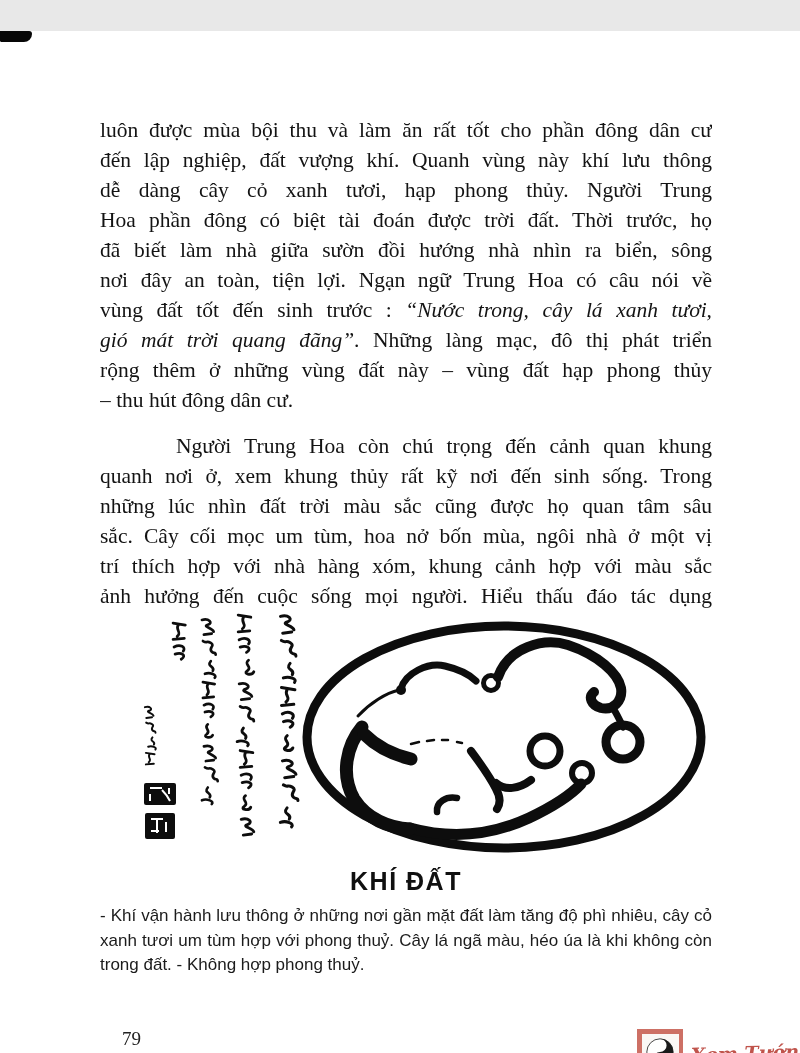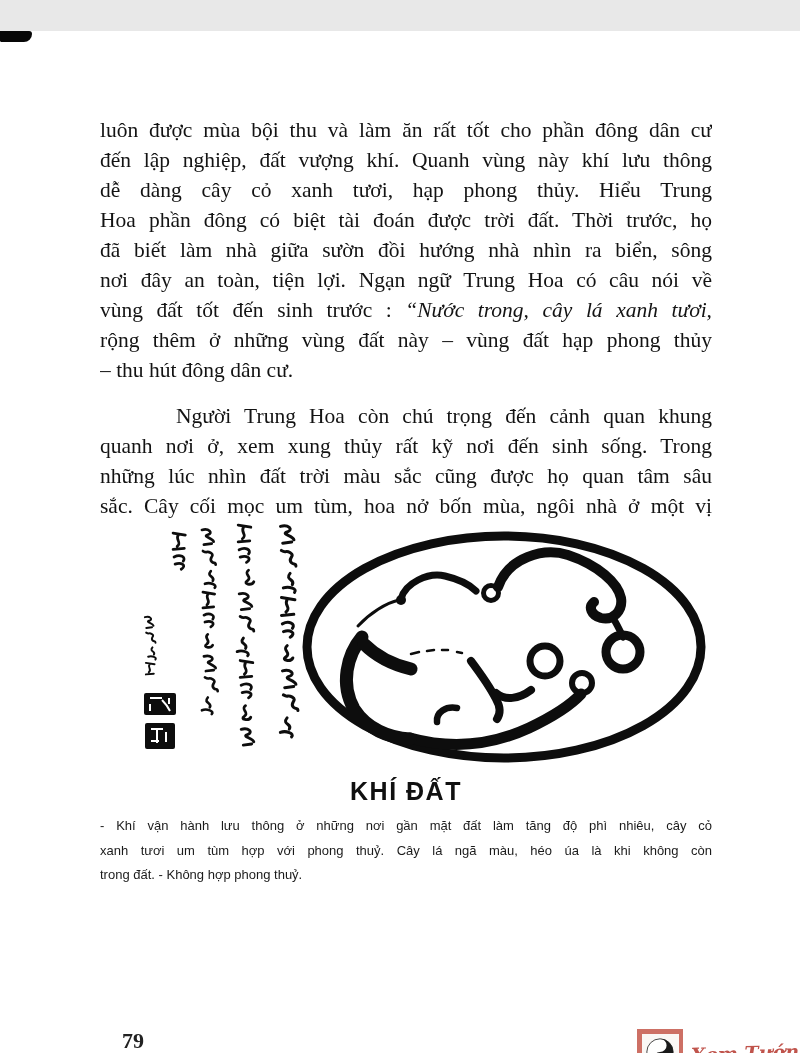--- a/index.html
+++ b/index.html
@@ -9,23 +9,23 @@
   .para{font-size:21.5px;line-height:30px;}
   .tline{overflow:hidden;white-space:nowrap;}
   .tline.just{text-align:justify;text-align-last:justify;white-space:normal;}
   .it{font-style:italic;}
   .para2{margin-top:16px;}
   .figure{position:relative;height:248px;margin-top:0;}
   .cal-svg{position:absolute;left:8px;top:0;}
   .draw-svg{position:absolute;left:198px;top:2px;}
   .caption{margin-top:8px;text-align:center;font-family:"Liberation Sans",sans-serif;
            font-size:25px;font-weight:bold;letter-spacing:1.5px;color:#101010;height:25px;}
-  .note{margin-top:12px;font-family:"Liberation Sans",sans-serif;font-size:13px;
+  .note{margin-top:12px;font-family:"Liberation Sans",sans-serif;font-size:17px;
         line-height:24.5px;color:#1b1b1b;}
-  .page-number{position:absolute;left:122px;top:997px;font-size:22px;color:#222;font-weight:bold;}
+  .page-number{position:absolute;left:122px;top:997px;font-size:19px;color:#222;}
   .smudge{position:absolute;left:0;top:0;width:32px;height:11px;background:#070707;
           border-radius:0 5px 14px 2px;}
   .watermark{position:absolute;left:637px;top:998px;display:flex;align-items:center;gap:8px;}
   .wm-frame{width:46px;height:46px;display:flex;align-items:center;justify-content:center;}
   .wm-inner{width:37px;height:37px;background:#faf7f5;display:flex;align-items:center;justify-content:center;}
   .wm-text{font-family:"DejaVu Serif",serif;font-style:italic;font-weight:bold;
            font-size:19px;transform:rotate(-2deg);white-space:nowrap;}
   svg .ink{stroke:#0d0d0d;fill:none;stroke-linecap:round;stroke-linejoin:round;}
 </style>
 </head>
@@ -33,34 +33,37 @@
 
 <div class="page">
 
   <div class="smudge"></div>
 
   <div class="content">
 
     <div class="para">
         <div class="tline just"><span>luôn được mùa bội thu và làm ăn rất tốt cho phần đông dân cư</span></div>
         <div class="tline just"><span>đến lập nghiệp, đất vượng khí. Quanh vùng này khí lưu thông</span></div>
-        <div class="tline just"><span>dễ dàng cây cỏ xanh tươi, hạp phong thủy. Hiểu Trung</span></div>
+        <div class="tline just"><span>dễ dàng cây cỏ xanh tươi, hạp phong thủy. Người Trung</span></div>
         <div class="tline just"><span>Hoa phần đông có biệt tài đoán được trời đất. Thời trước, họ</span></div>
         <div class="tline just"><span>đã biết làm nhà giữa sườn đồi hướng nhà nhìn ra biển, sông</span></div>
         <div class="tline just"><span>nơi đây an toàn, tiện lợi. Ngạn ngữ Trung Hoa có câu nói về</span></div>
         <div class="tline just"><span>vùng đất tốt đến sinh trước : </span><span class="it">“Nước trong, cây lá xanh tươi,</span></div>
+        <div class="tline just"><span class="it">gió mát trời quang đãng”</span><span>. Những làng mạc, đô thị phát triển</span></div>
         <div class="tline just"><span>rộng thêm ở những vùng đất này – vùng đất hạp phong thủy</span></div>
         <div class="tline"><span>– thu hút đông dân cư.</span></div>
       </div>
 
     <div class="para para2">
         <div class="tline just" style="padding-left: 76px;"><span>Người Trung Hoa còn chú trọng đến cảnh quan khung</span></div>
-        <div class="tline just"><span>quanh nơi ở, xem xung thủy rất kỹ nơi đến sinh sống. Trong</span></div>
+        <div class="tline just"><span>quanh nơi ở, xem khung thủy rất kỹ nơi đến sinh sống. Trong</span></div>
         <div class="tline just"><span>những lúc nhìn đất trời màu sắc cũng được họ quan tâm sâu</span></div>
         <div class="tline just"><span>sắc. Cây cối mọc um tùm, hoa nở bốn mùa, ngôi nhà ở một vị</span></div>
+        <div class="tline just"><span>trí thích hợp với nhà hàng xóm, khung cảnh hợp với màu sắc</span></div>
+        <div class="tline just"><span>ảnh hưởng đến cuộc sống mọi người. Hiểu thấu đáo tác dụng</span></div>
       </div>
 
     <div class="figure">
 
       <svg class="cal-svg" id="cal-svg" width="196" height="248" viewBox="0 0 196 248">
         <g id="cal-glyphs" class="ink" stroke-width="2.7">
             <path d="M4,3 C11,1 16,6 10,8 C4,10 15,11 16,15 M6,18 L14,17" transform="translate(168,2) scale(1.12)"></path>
             <path d="M3,3 C8,6 6,2 11,5 C16,8 8,10 12,14 C14,16 16,14 16,17" transform="translate(170,26.080000000000002) scale(1.12)"></path>
             <path d="M9,2 C4,8 14,7 11,12 M3,15 C8,13 16,16 13,19" transform="translate(172,50.160000000000004) scale(1.12)"></path>
             <path d="M4,2 L16,4 M9,4 C6,9 13,11 8,15 M4,18 L15,17" transform="translate(169,74.24000000000001) scale(1.12)"></path>

